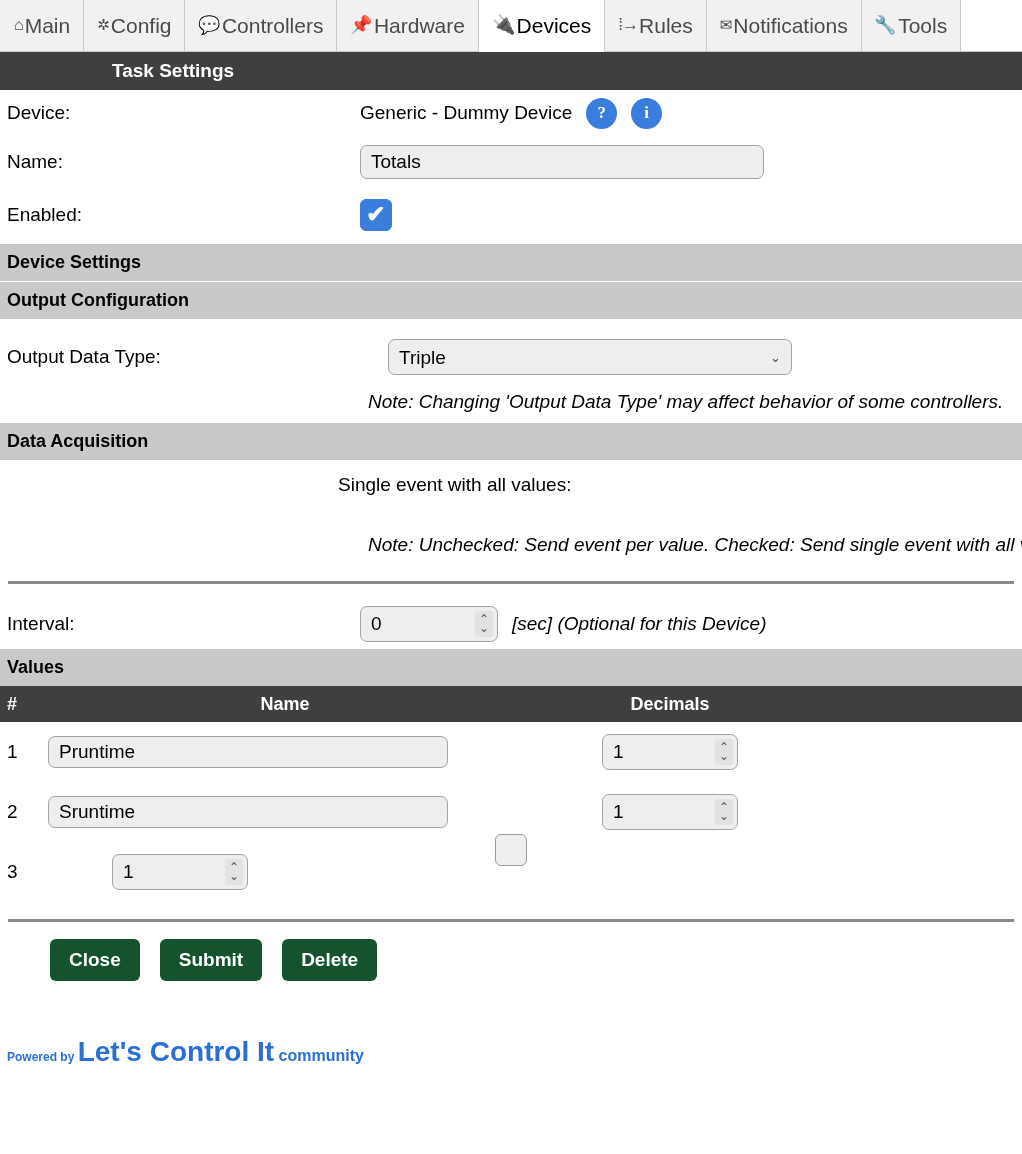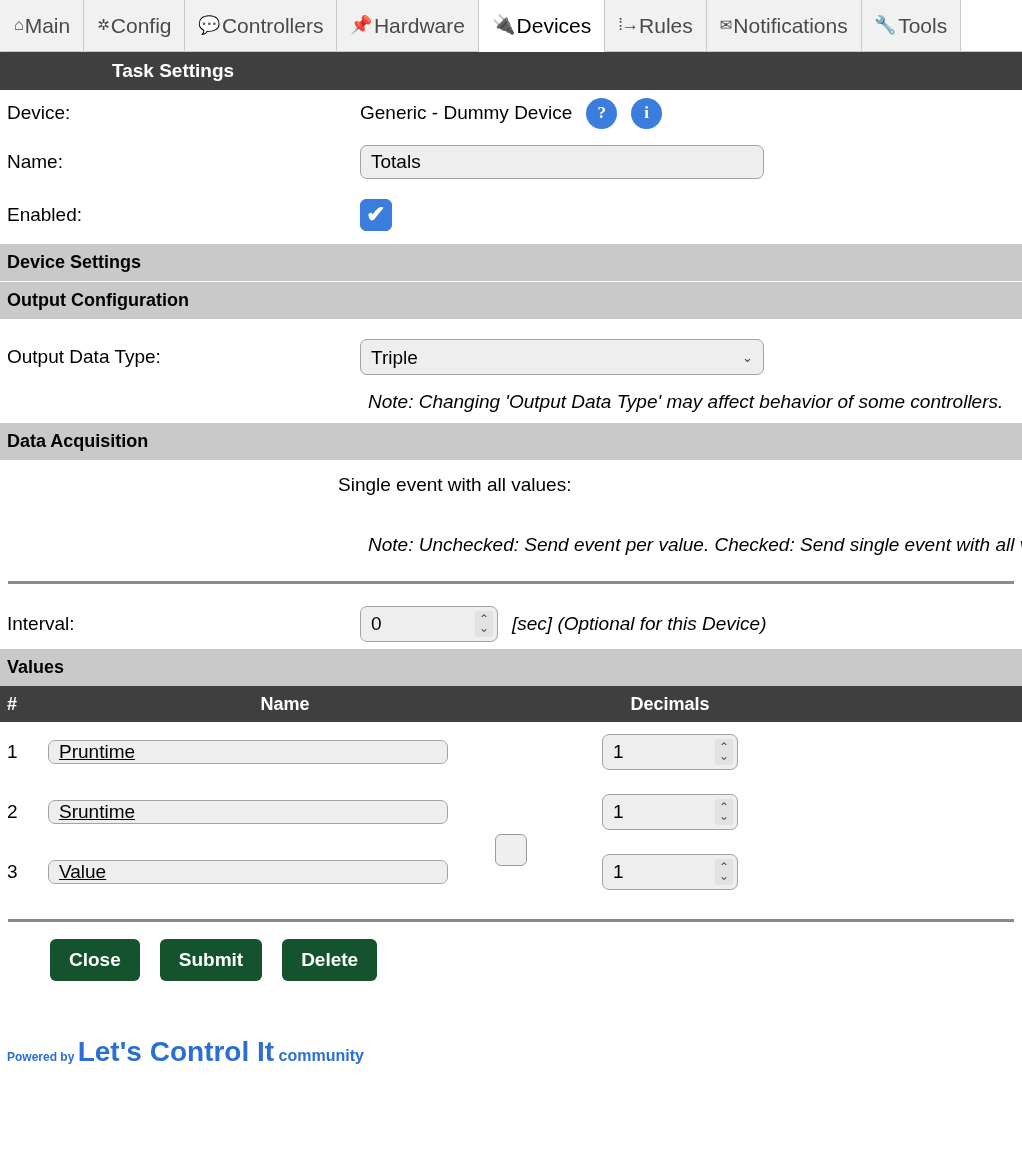--- a/index.html
+++ b/index.html
@@ -116,21 +116,21 @@
     border: 1px solid #a3a3a3;
     border-radius: 7px;
     font-family: "Liberation Sans", sans-serif;
     font-size: 19px;
     color: #000;
     padding: 6px 10px;
     box-sizing: border-box;
     outline: none;
   }
   .txt-name { width: 404px; height: 34px; }
-  .txt-row  { width: 400px; height: 24px; text-decoration: underline; }
+  .txt-row  { width: 400px; height: 32px; }
 
   .sel {
     -webkit-appearance: none;
     appearance: none;
     background: #eeeeee;
     border: 1px solid #a3a3a3;
     border-radius: 7px;
     font-family: "Liberation Sans", sans-serif;
     font-size: 19px;
     color: #000;
@@ -349,21 +349,21 @@
   <div class="fld">
     <span class="cb on">
       <span class="tick">✔</span>
     </span>
   </div>
 </div>
 
 <div class="section">Device Settings</div>
 <div class="section tight">Output Configuration</div>
 
-<div class="row" style="height:52px;margin-top:12px;">
+<div class="row" style="height:52px;margin-top:12px;gap:28px;">
   <div class="lbl">Output Data Type:</div>
   <div class="fld">
     <span class="sel-wrap">
       <select class="sel">
         <option>Triple</option>
       </select>
       <span class="chev">⌄</span>
     </span>
   </div>
 </div>
@@ -428,21 +428,20 @@
       <span class="spin">
           <span>⌃</span>
           <span>⌄</span>
         </span>
     </span>
   </div>
 </div>
 
 <div class="vrow">
   <div class="c-num">3</div>
-  <div class="c-name"><input class="txt txt-row" type="text" value="Value" style=""></div>
   <div class="c-dec">
     <span class="numwrap num-dec">
       <input type="text" value="1" style="">
       <span class="spin">
           <span>⌃</span>
           <span>⌄</span>
         </span>
     </span>
   </div>
 </div>

